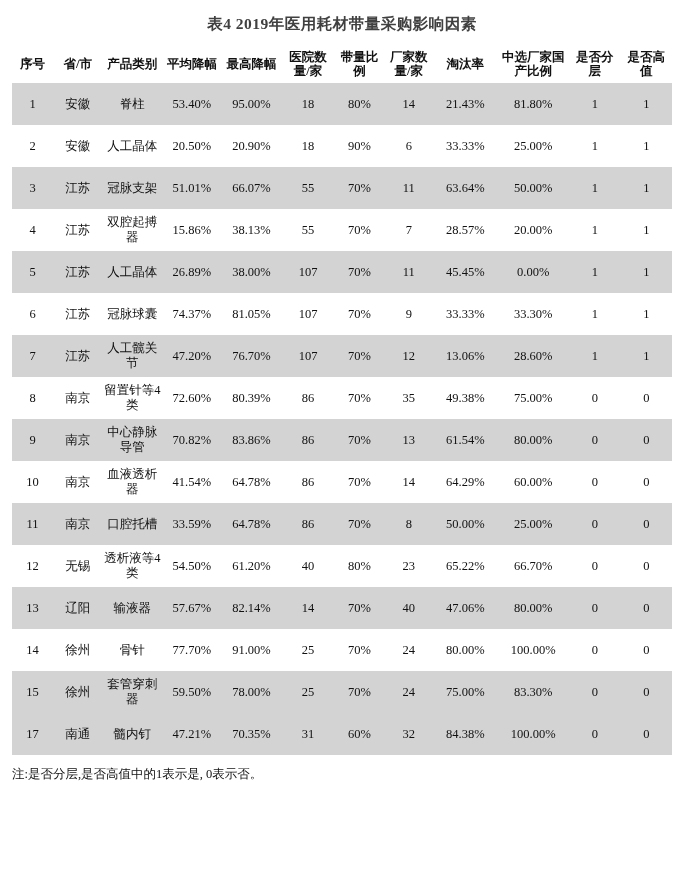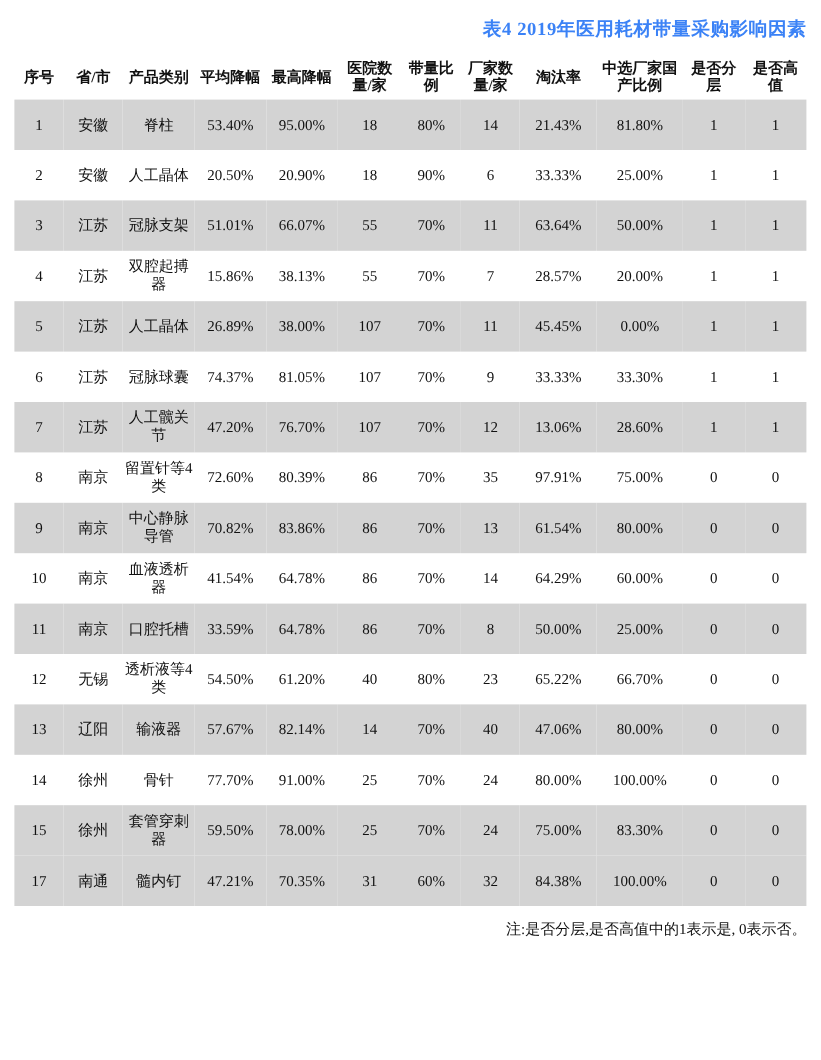--- a/index.html
+++ b/index.html
@@ -15,26 +15,26 @@
     overflow: hidden;
   }
   .page {
     width: 684px;
     height: 883px;
     box-sizing: border-box;
     padding: 10px 12px 0 12px;
     position: relative;
   }
   .table-title {
-    text-align: right;
+    text-align: center;
     font-size: 15.5px;
     font-weight: bold;
     letter-spacing: 0.5px;
     margin: 4px 0 10px 0;
-    color: #3b82f6;
+    color: #404040;
     font-family: Liberation Serif, serif;
   }
   table.data-table {
     border-collapse: collapse;
     width: 660px;
     margin: 11px auto;
     table-layout: fixed;
   }
   table.data-table th,
   table.data-table td {
@@ -70,21 +70,21 @@
   .wrap-cell {
     white-space: normal;
     word-break: break-all;
     padding-left: 2px;
     padding-right: 2px;
   }
   .note {
     width: 660px;
     margin: 4px auto 0 auto;
     font-size: 12.5px;
-    text-align: right;
+    text-align: left;
     color: #111;
   }
   
   col.c-idx     { width: 40px; }
   col.c-prov    { width: 48px; }
   col.c-cat     { width: 58px; }
   col.c-avg     { width: 58px; }
   col.c-max     { width: 58px; }
   col.c-hosp    { width: 52px; }
   col.c-vol     { width: 48px; }
@@ -233,21 +233,21 @@
         </tr>
         <tr>
           <td class="wrap-cell">8</td>
           <td class="wrap-cell">南京</td>
           <td class="wrap-cell">留置针等4类</td>
           <td class="wrap-cell">72.60%</td>
           <td class="wrap-cell">80.39%</td>
           <td class="wrap-cell">86</td>
           <td class="wrap-cell">70%</td>
           <td class="wrap-cell">35</td>
-          <td class="wrap-cell">97.91%</td>
+          <td class="wrap-cell">49.38%</td>
           <td class="wrap-cell">75.00%</td>
           <td class="wrap-cell">0</td>
           <td class="wrap-cell">0</td>
         </tr>
         <tr class="shaded">
           <td class="wrap-cell">9</td>
           <td class="wrap-cell">南京</td>
           <td class="wrap-cell">中心静脉导管</td>
           <td class="wrap-cell">70.82%</td>
           <td class="wrap-cell">83.86%</td>

